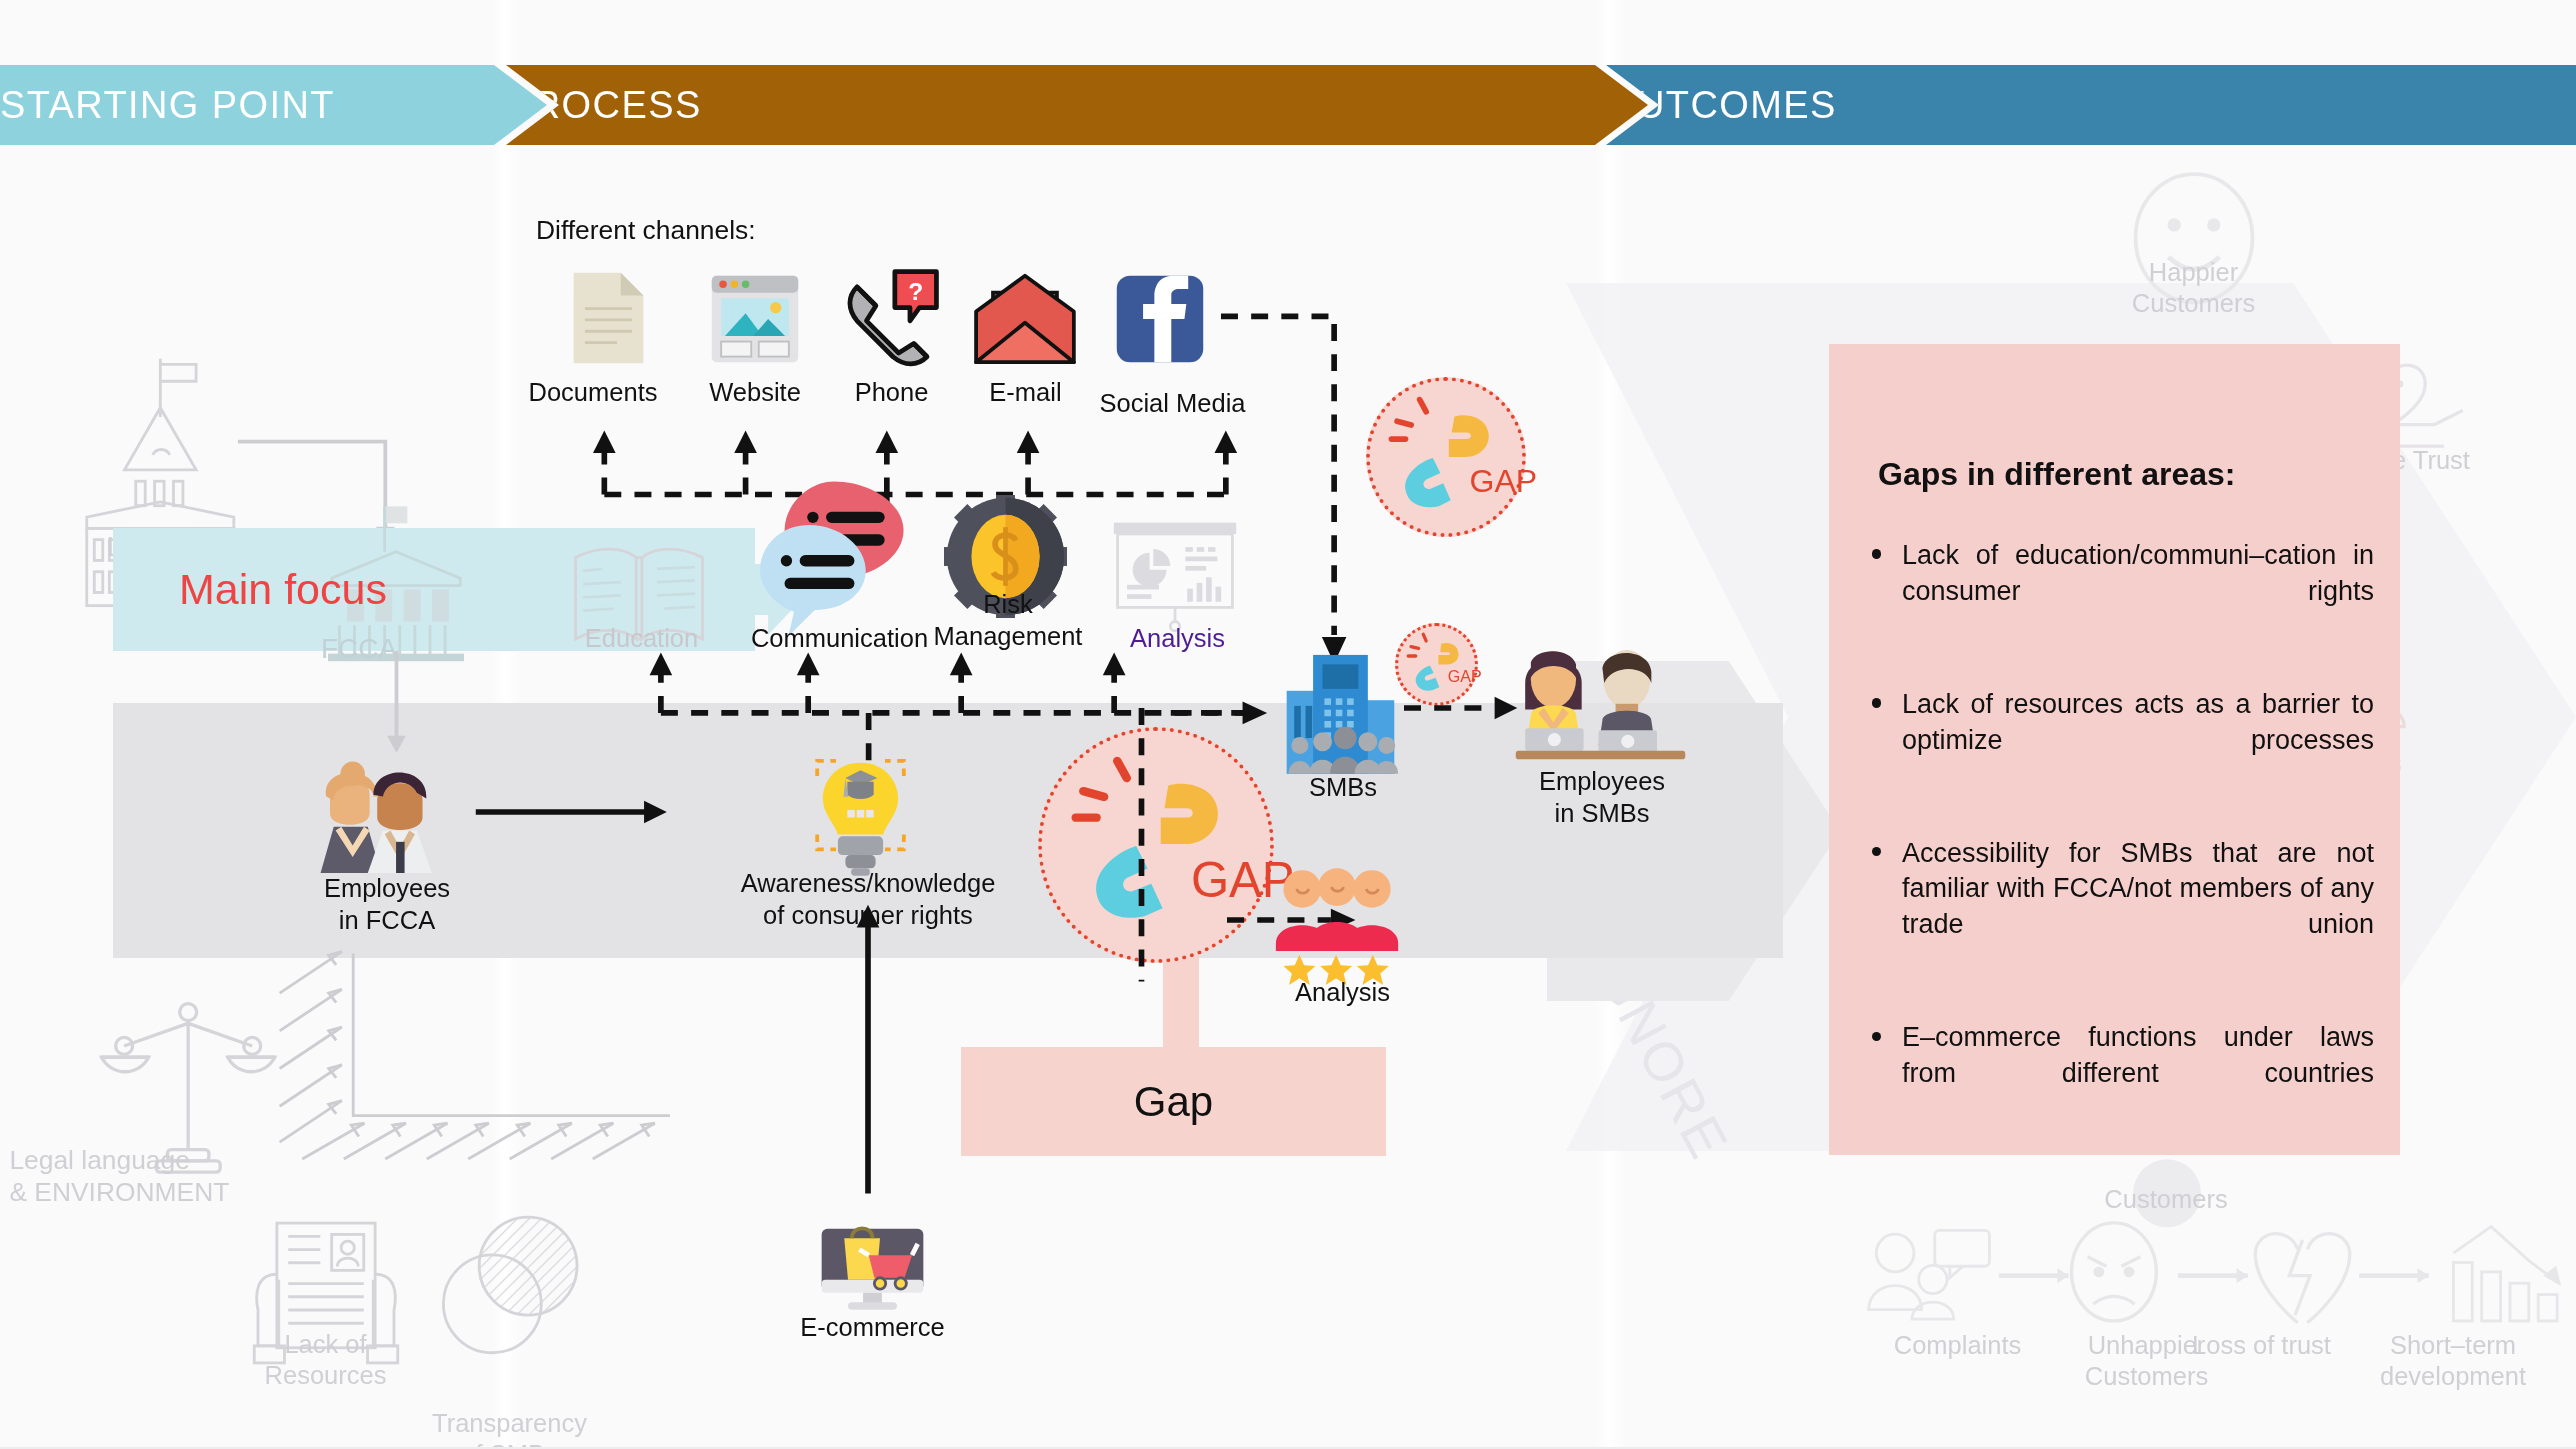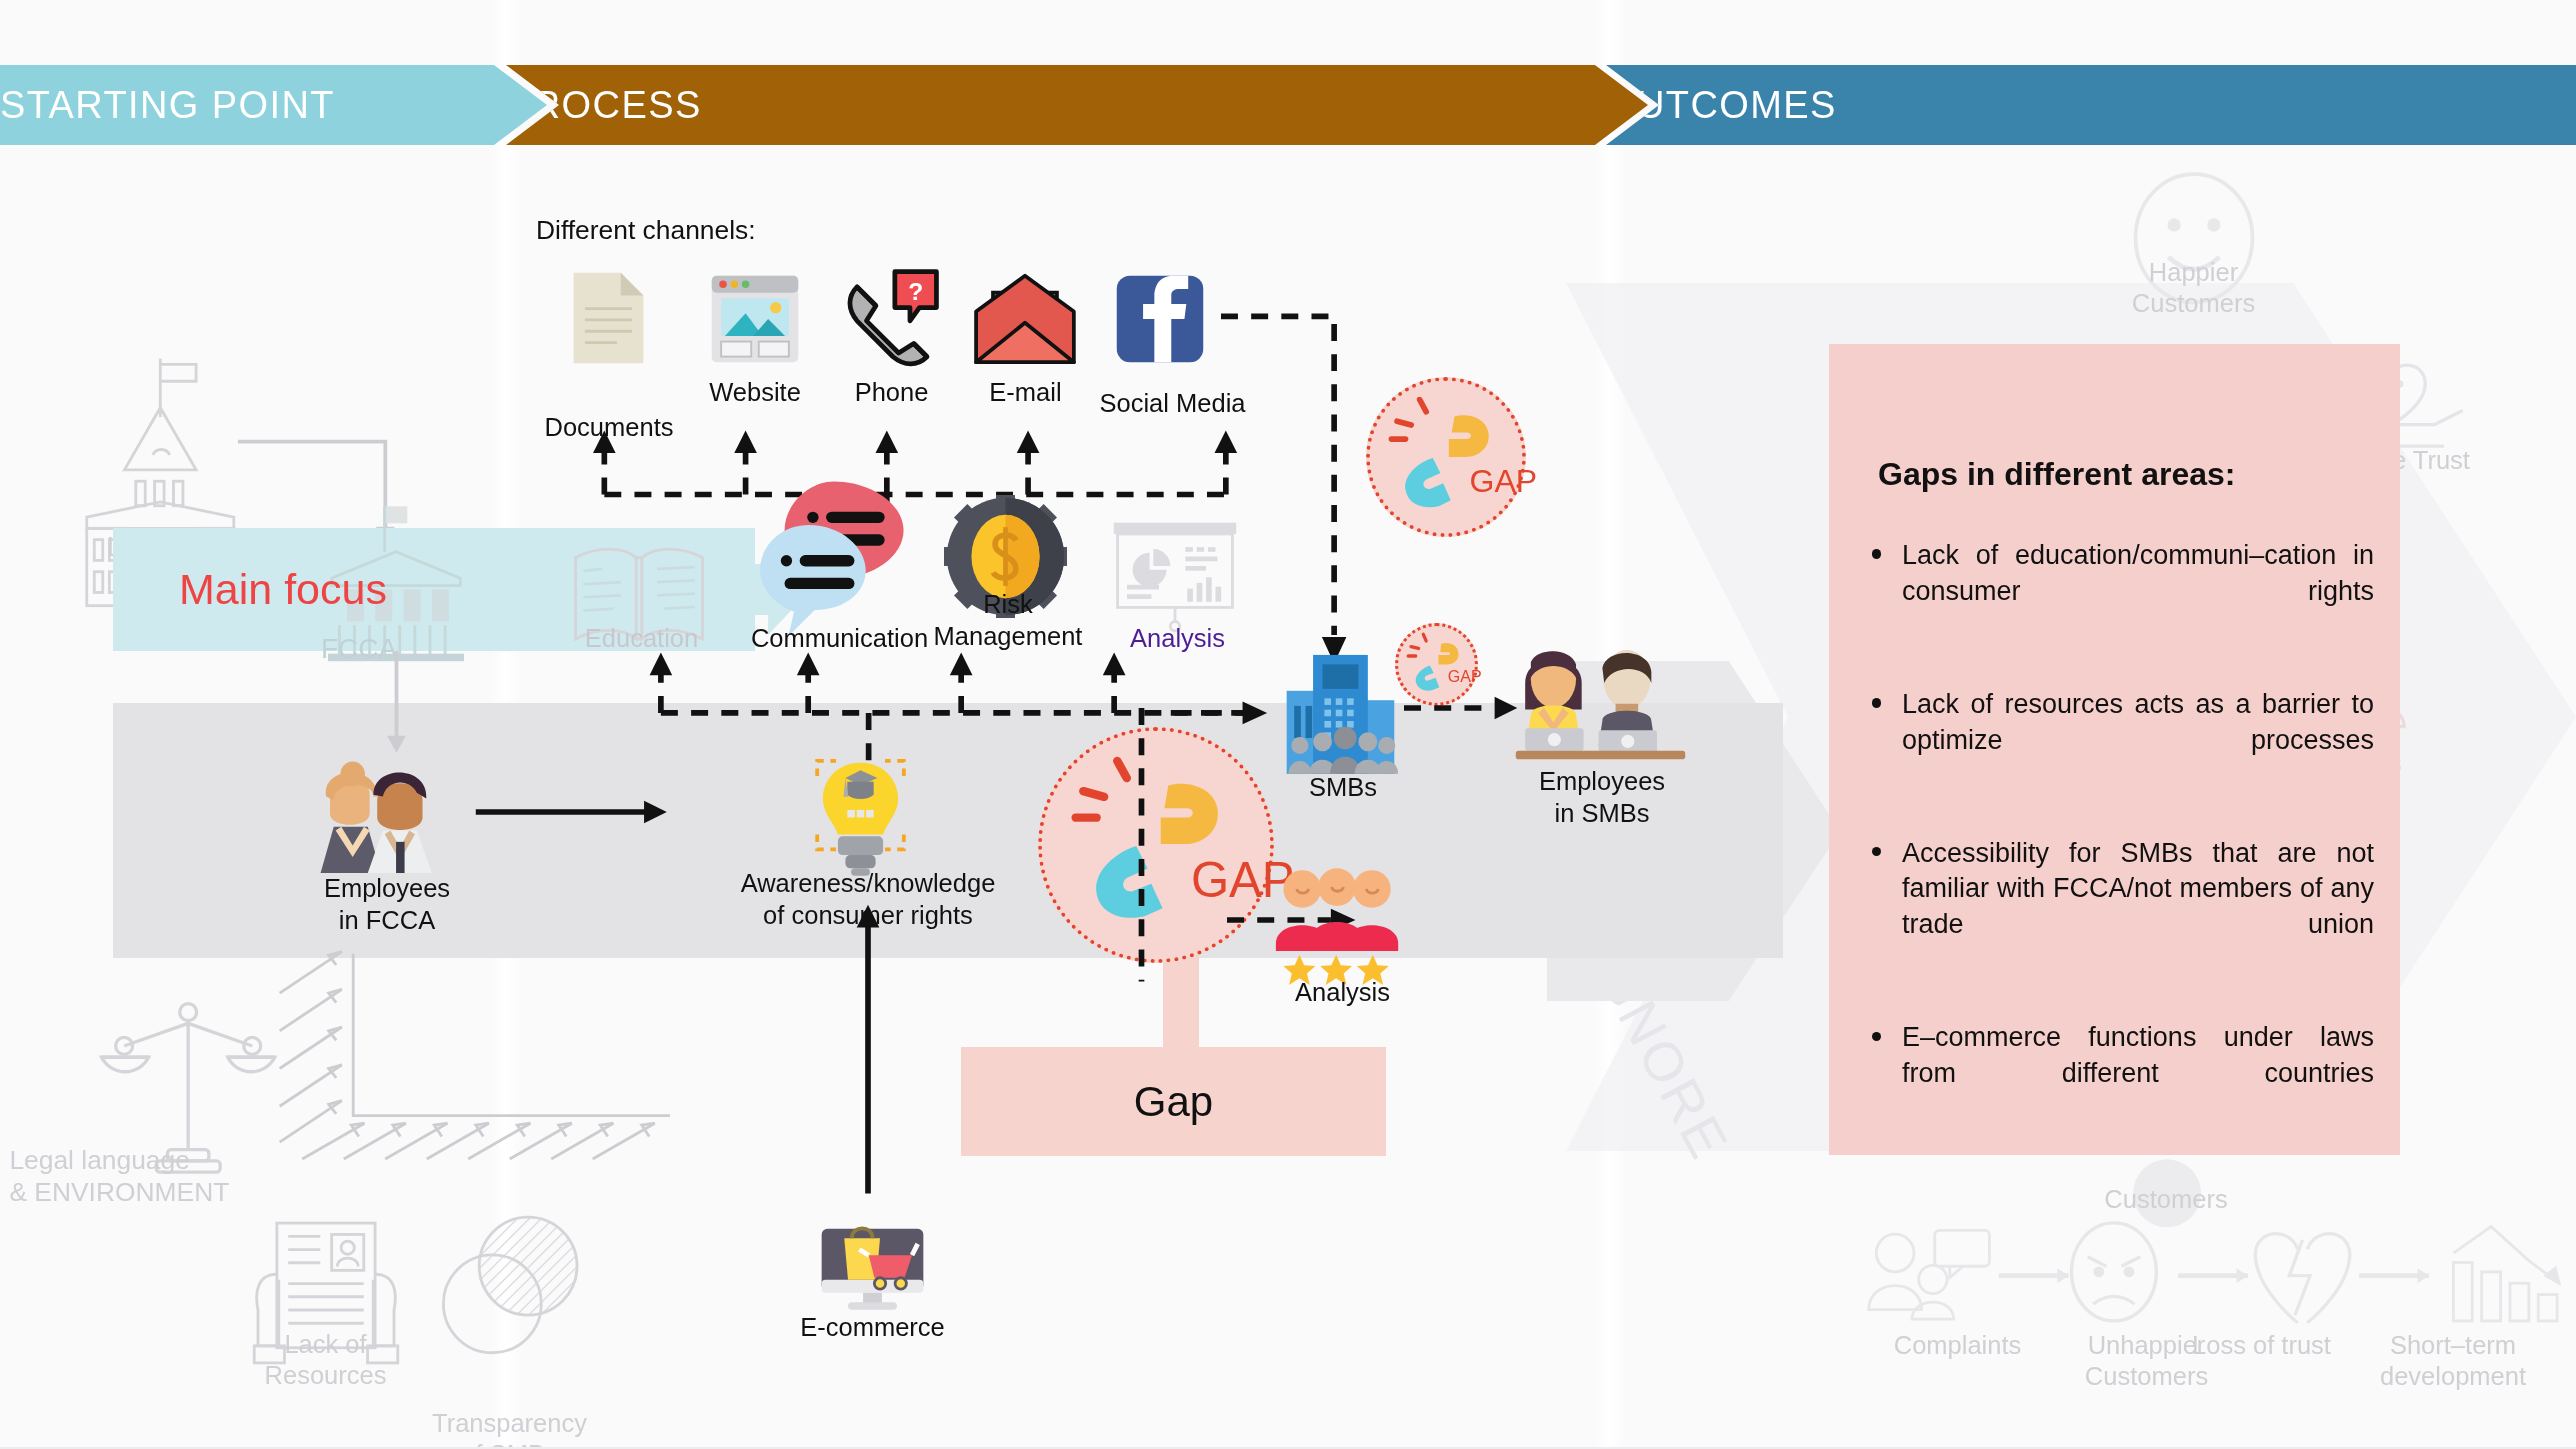--- a/index.html
+++ b/index.html
@@ -382,21 +382,21 @@
 
   <div class="chan-head">Different channels:</div>
 
   <svg style="position:absolute;left:566px;top:269px;width:85px;height:99px;" viewBox="0 0 90 105" width="85" height="99">
     <path d="M8 4 L 58 4 L 82 28 L 82 100 L 8 100 Z" fill="#e6e2cf"></path>
     <path d="M58 4 L 82 28 L 58 28 Z" fill="#d0cbb4"></path>
     <g stroke="#cfc9b0" stroke-width="3">
         <path d="M20 42 L 70 42 M20 54 L 70 54 M20 66 L 70 66 M20 78 L 54 78"></path>
       </g>
   </svg>
-  <div class="ilabel" style="left:536px; top:377px; width:146px;margin-top:35px;">Documents</div>
+  <div class="ilabel" style="left:520px; top:377px; width:146px;">Documents</div>
 
   <svg style="position:absolute;left:708px;top:272px;width:94px;height:94px;" viewBox="0 0 100 100" width="94" height="94">
     <rect x="4" y="4" width="92" height="92" rx="5" fill="#e3e3e5"></rect>
     <rect x="4" y="4" width="92" height="18" rx="5" fill="#bfc0c4"></rect>
     <circle cx="16" cy="13" r="4" fill="#e8573f"></circle>
       <circle cx="28" cy="13" r="4" fill="#f0b429"></circle>
       <circle cx="40" cy="13" r="4" fill="#68bb6c"></circle>
     <rect x="14" y="28" width="72" height="40" fill="#bfe7ef"></rect>
     <circle cx="72" cy="38" r="6" fill="#f7c948"></circle>
     <path d="M18 68 L 40 44 L 58 68 Z" fill="#2eb4c0"></path>

